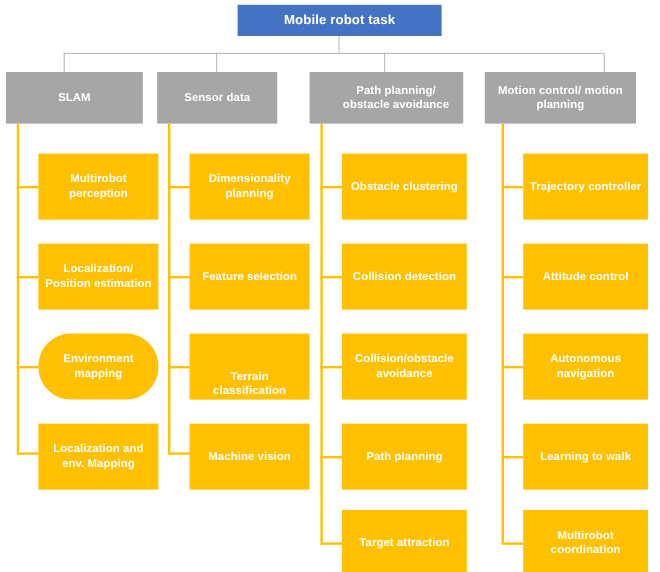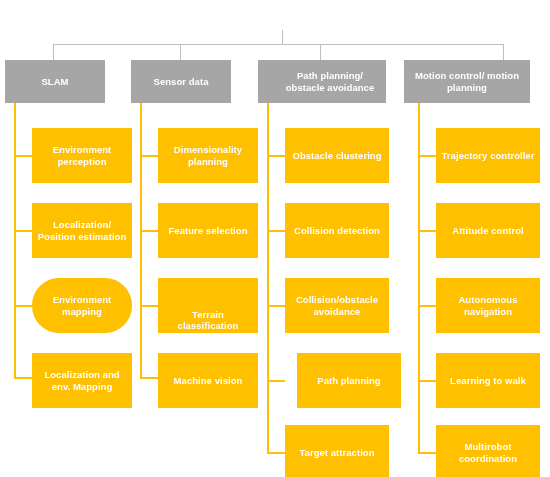--- a/index.html
+++ b/index.html
@@ -61,29 +61,32 @@
   .conn-y {
     position: absolute;
     background: #ffc000;
   }
 </style>
 </head>
 <body>
 
 <div id="canvas">
 
+  <div class="node node-root" style="left:198px; top:4px; width:170px; height:26px;">
+    <span>Mobile robot task</span>
+  </div>
 
   <div class="conn" style="left:282px; top:30px; width:1px; height:14px;"></div>
   <div class="conn" style="left:53px; top:44px; width:450px; height:1px;"></div>
   <div class="conn" style="left:53px; top:44px; width:1px; height:16px;"></div>
   <div class="conn" style="left:180px; top:44px; width:1px; height:16px;"></div>
   <div class="conn" style="left:320px; top:44px; width:1px; height:16px;"></div>
   <div class="conn" style="left:503px; top:44px; width:1px; height:16px;"></div>
 
-  <div class="node node-cat" style="left:5px; top:60px; width:100px; height:43px;">
+  <div class="node node-cat" style="left:5px; top:60px; width:114px; height:43px;">
     <span>SLAM</span>
   </div>
 
   <div class="node node-cat" style="left:131px; top:60px; width:100px; height:43px;">
     <span>Sensor data</span>
   </div>
 
   <div class="node node-cat" style="left:258px; top:60px; width:128px; height:43px;padding-left:20px;">
     <span>Path planning/ obstacle avoidance</span>
   </div>
@@ -92,21 +95,21 @@
     <span>Motion control/ motion planning</span>
   </div>
 
   <div class="conn-y" style="left:14px; top:103px; width:1.5px; height:274px;"></div>
   <div class="conn-y" style="left:14px; top:155px; width:18px; height:1.5px;"></div>
   <div class="conn-y" style="left:14px; top:230px; width:18px; height:1.5px;"></div>
   <div class="conn-y" style="left:14px; top:305px; width:18px; height:1.5px;"></div>
   <div class="conn-y" style="left:14px; top:377px; width:18px; height:1.5px;"></div>
 
   <div class="node node-leaf" style="left:32px; top:128px; width:100px; height:55px;">
-    <span>Environment perception</span>
+    <span>Multirobot perception</span>
   </div>
   <div class="node node-leaf" style="left:32px; top:203px; width:100px; height:55px;">
     <span>Localization/ Position estimation</span>
   </div>
   <div class="node node-leaf" style="left:32px; top:278px; width:100px; height:55px;border-radius:27px;">
     <span>Environment mapping</span>
   </div>
   <div class="node node-leaf" style="left:32px; top:353px; width:100px; height:55px;">
     <span>Localization and env. Mapping</span>
   </div>
@@ -139,21 +142,21 @@
 
   <div class="node node-leaf" style="left:285px; top:128px; width:104px; height:55px;">
     <span>Obstacle clustering</span>
   </div>
   <div class="node node-leaf" style="left:285px; top:203px; width:104px; height:55px;">
     <span>Collision detection</span>
   </div>
   <div class="node node-leaf" style="left:285px; top:278px; width:104px; height:55px;">
     <span>Collision/obstacle avoidance</span>
   </div>
-  <div class="node node-leaf" style="left:285px; top:353px; width:104px; height:55px;margin-left:12px;">
+  <div class="node node-leaf" style="left:285px; top:353px; width:104px; height:55px;">
     <span>Path planning</span>
   </div>
   <div class="node node-leaf" style="left:285px; top:425px; width:104px; height:55px;">
     <span>Target attraction</span>
   </div>
 
   <div class="conn-y" style="left:418px; top:103px; width:1.5px; height:349px;"></div>
   <div class="conn-y" style="left:418px; top:155px; width:18px; height:1.5px;"></div>
   <div class="conn-y" style="left:418px; top:230px; width:18px; height:1.5px;"></div>
   <div class="conn-y" style="left:418px; top:305px; width:18px; height:1.5px;"></div>

